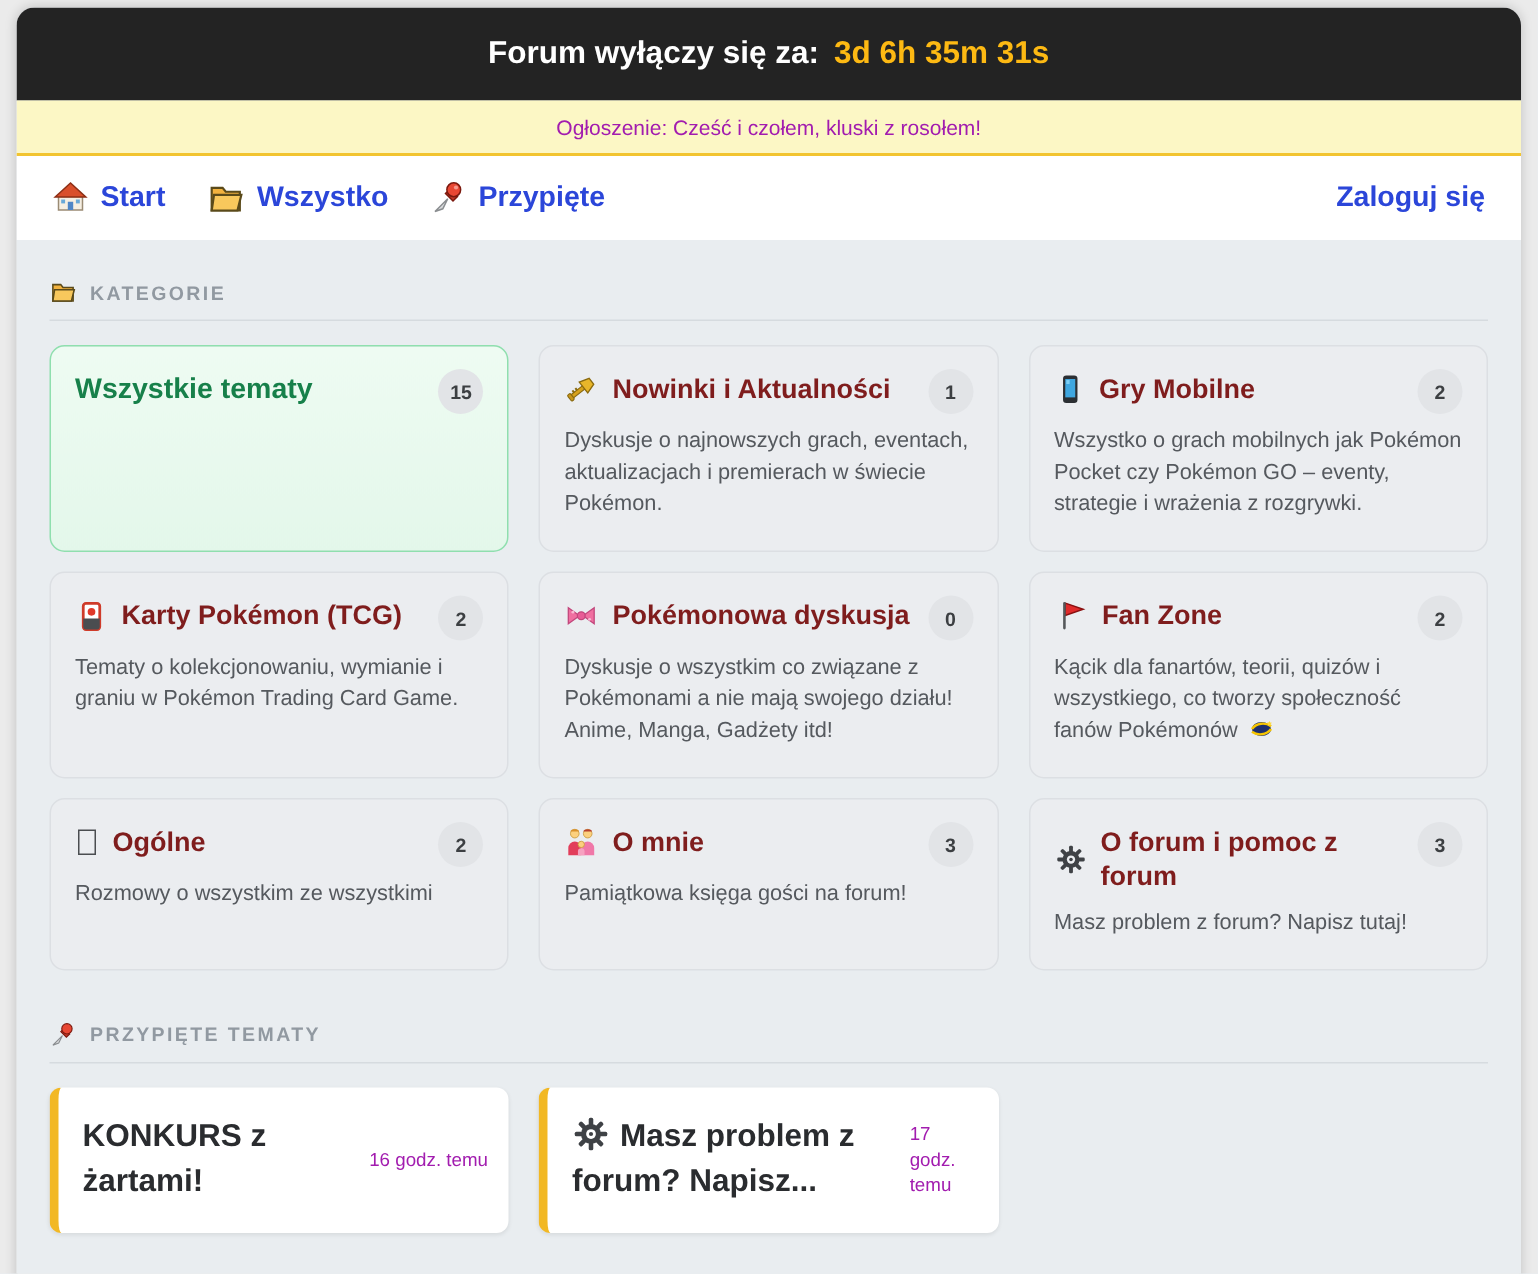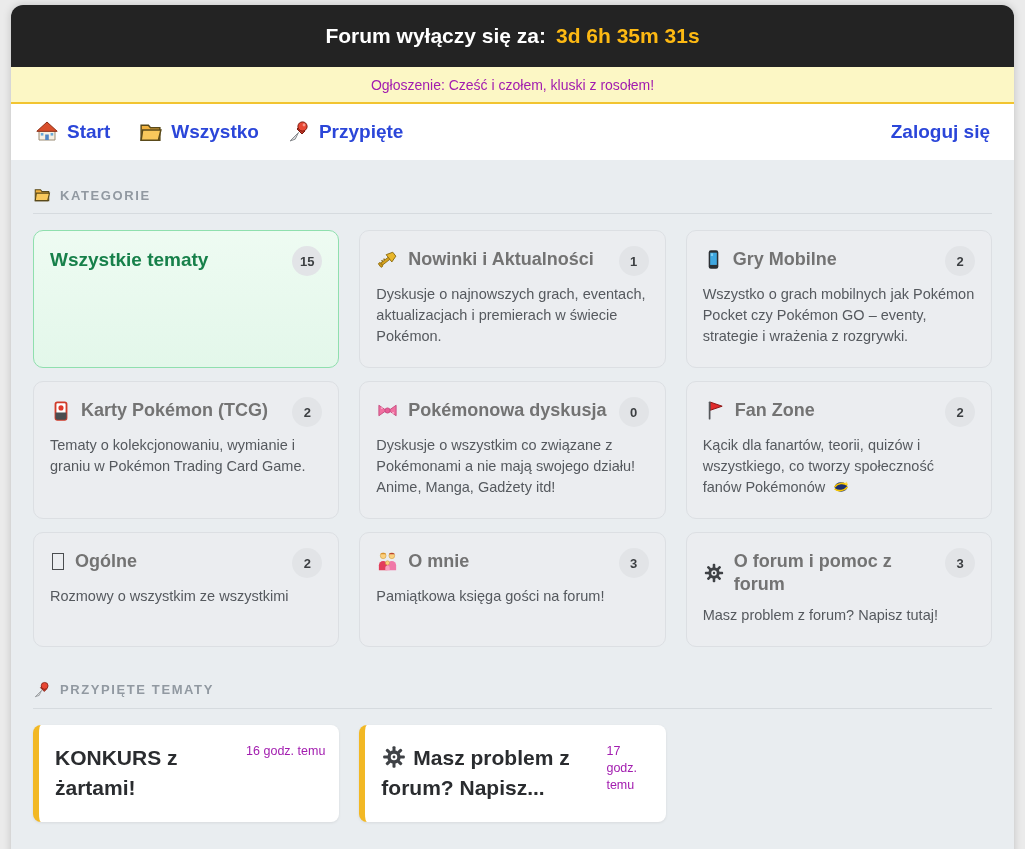--- a/index.html
+++ b/index.html
@@ -65,21 +65,21 @@
     background:#ebedf0; border:1px solid #dcdfe3;
     border-radius:10px; padding:15px 16px 20px;
     cursor:pointer;
   }
   .cat-card.highlight {
     background:linear-gradient(180deg,#eefbf2,#e3f7ea);
     border:1px solid #8fdfae;
   }
   .cat-head { display:flex; align-items:flex-start; gap:8px; }
   .cat-title {
-    font-size:18px; font-weight:bold; color:#737373;
+    font-size:18px; font-weight:bold; color:#7f1d1d;
     display:flex; align-items:center; gap:9px; line-height:1.3;
     padding-top:2px;
   }
   .cat-card.highlight .cat-title { color:#17804a; font-size:19px; }
   .badge {
     margin-left:auto; flex-shrink:0;
     width:30px; height:30px; border-radius:50%;
     background:#e2e4e7; color:#3c3f42;
     font-size:13px; font-weight:bold;
     display:flex; align-items:center; justify-content:center;
@@ -87,21 +87,21 @@
   .cat-desc { margin-top:8px; color:#55595e; font-size:14.5px; line-height:1.45; }
   .missing-glyph {
     display:inline-block; width:12px; height:17px;
     border:1.5px solid #4a4d50; margin:0 2px;
   }
   
   .section { margin-top:34px; }
   .topic-card {
     background:#ffffff; border-radius:8px;
     box-shadow:0 1px 3px rgba(0,0,0,.08);
-    display:flex; align-items:flex-start; justify-content:space-between;
+    display:flex; align-items:center; justify-content:space-between;
     gap:21px; cursor:pointer;
   }
   .pinned-card { border-left:6px solid #f2b824; padding:18px 14px 18px 16px; min-height:84px; }
   .topic-title { font-size:21px; font-weight:bold; color:#2a2c2f; line-height:1.45; }
   .topic-time { color:#a21caf; font-size:12.5px; line-height:1.35; }
   .t-nowrap { white-space:nowrap; }
   .t-wrap { max-width:58px; }
   .inline-icon { display:inline-block; vertical-align:-5px; margin-right:6px; }
 </style>
 </head>

